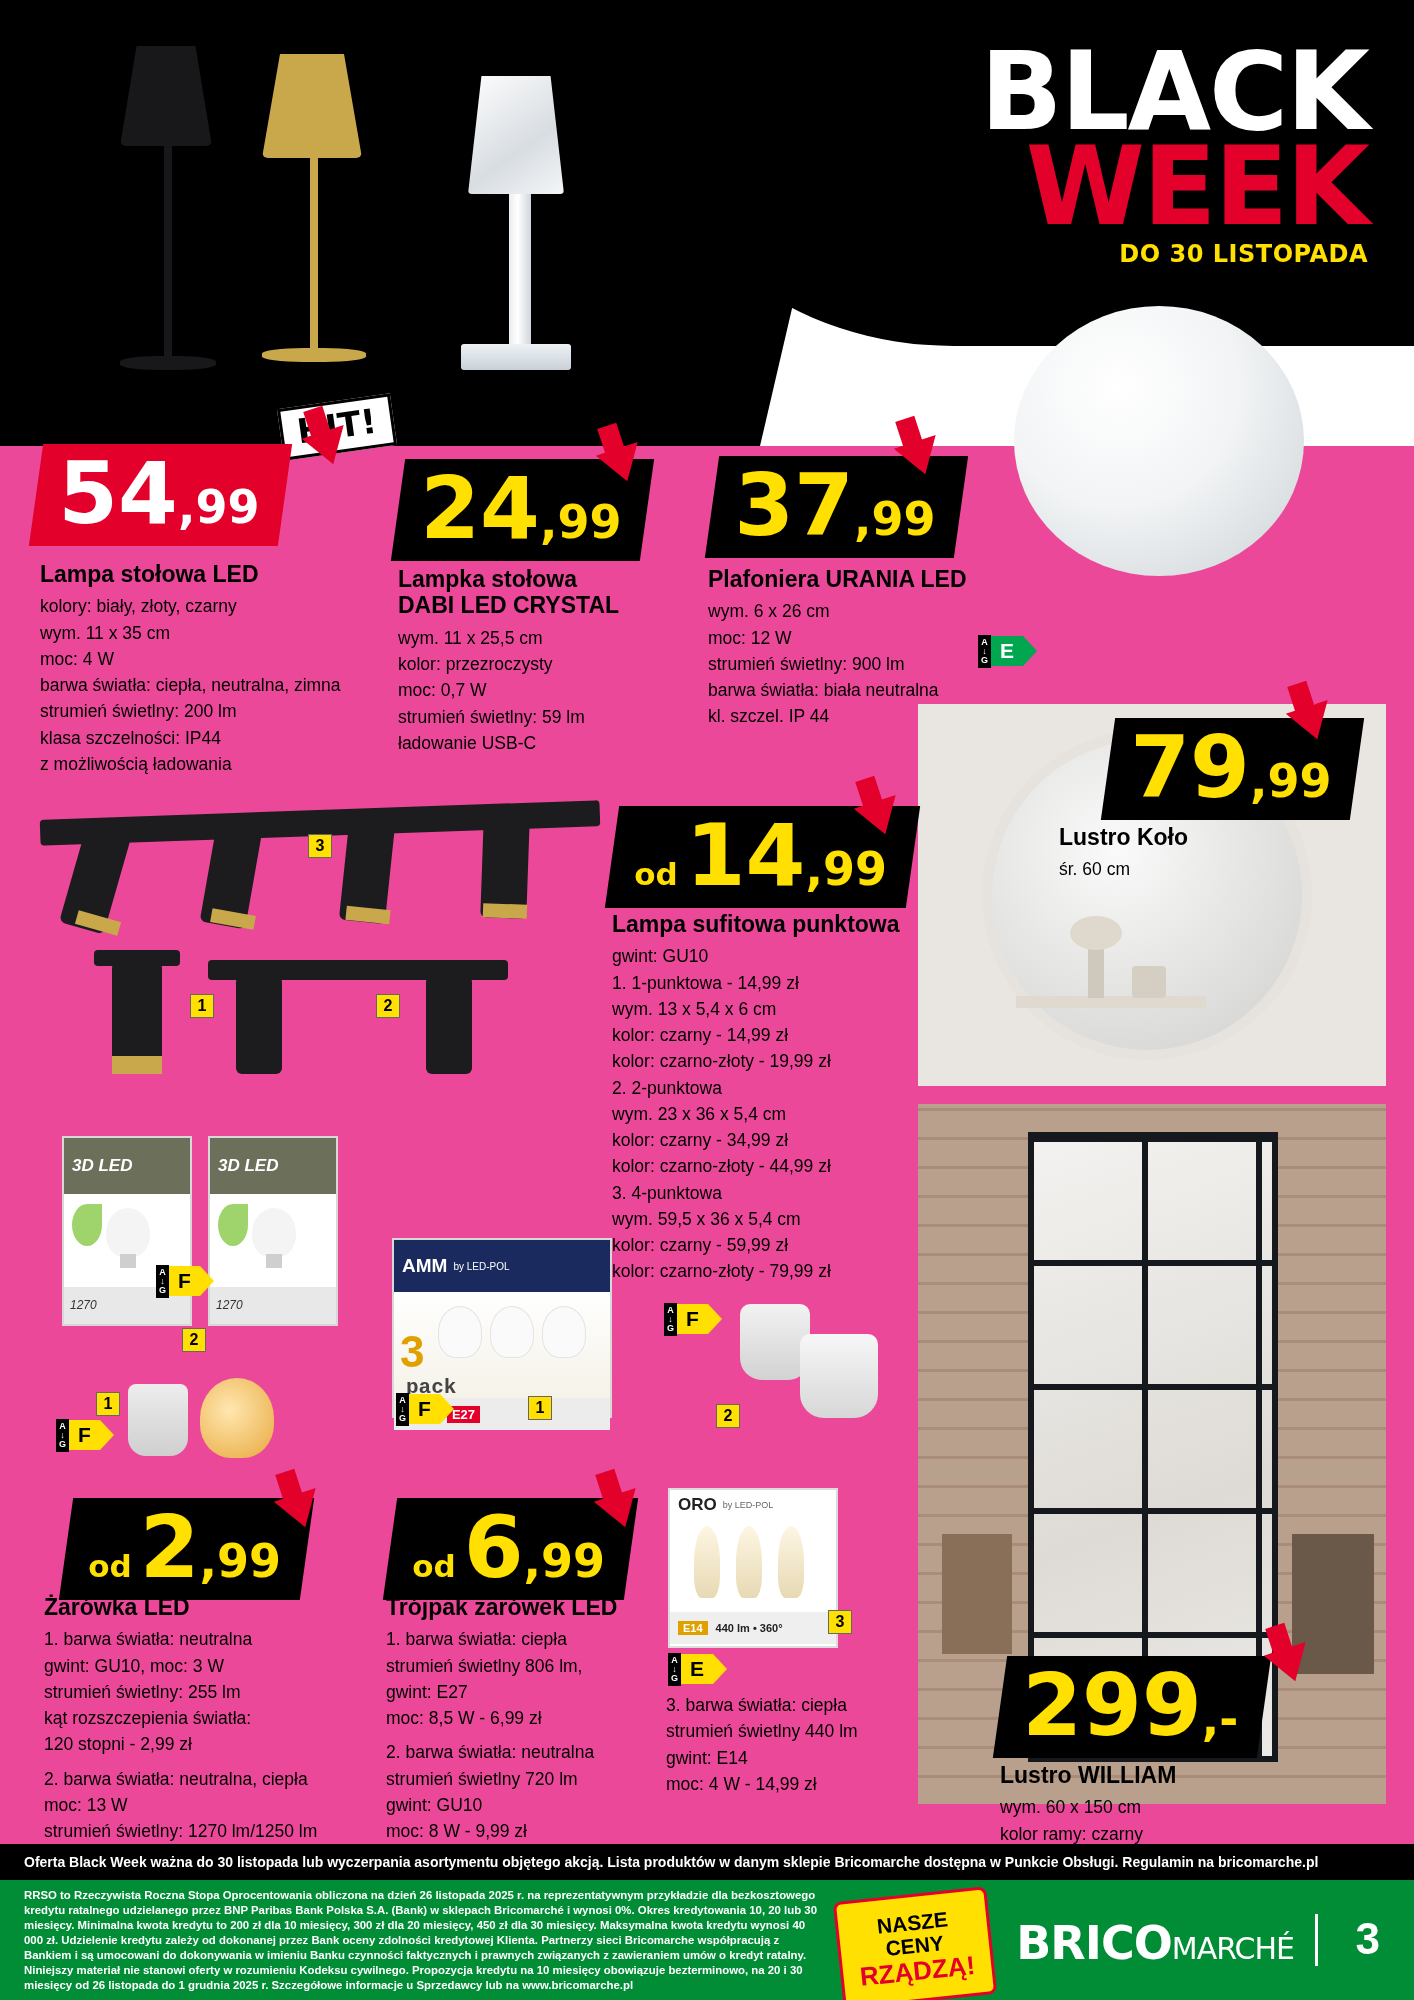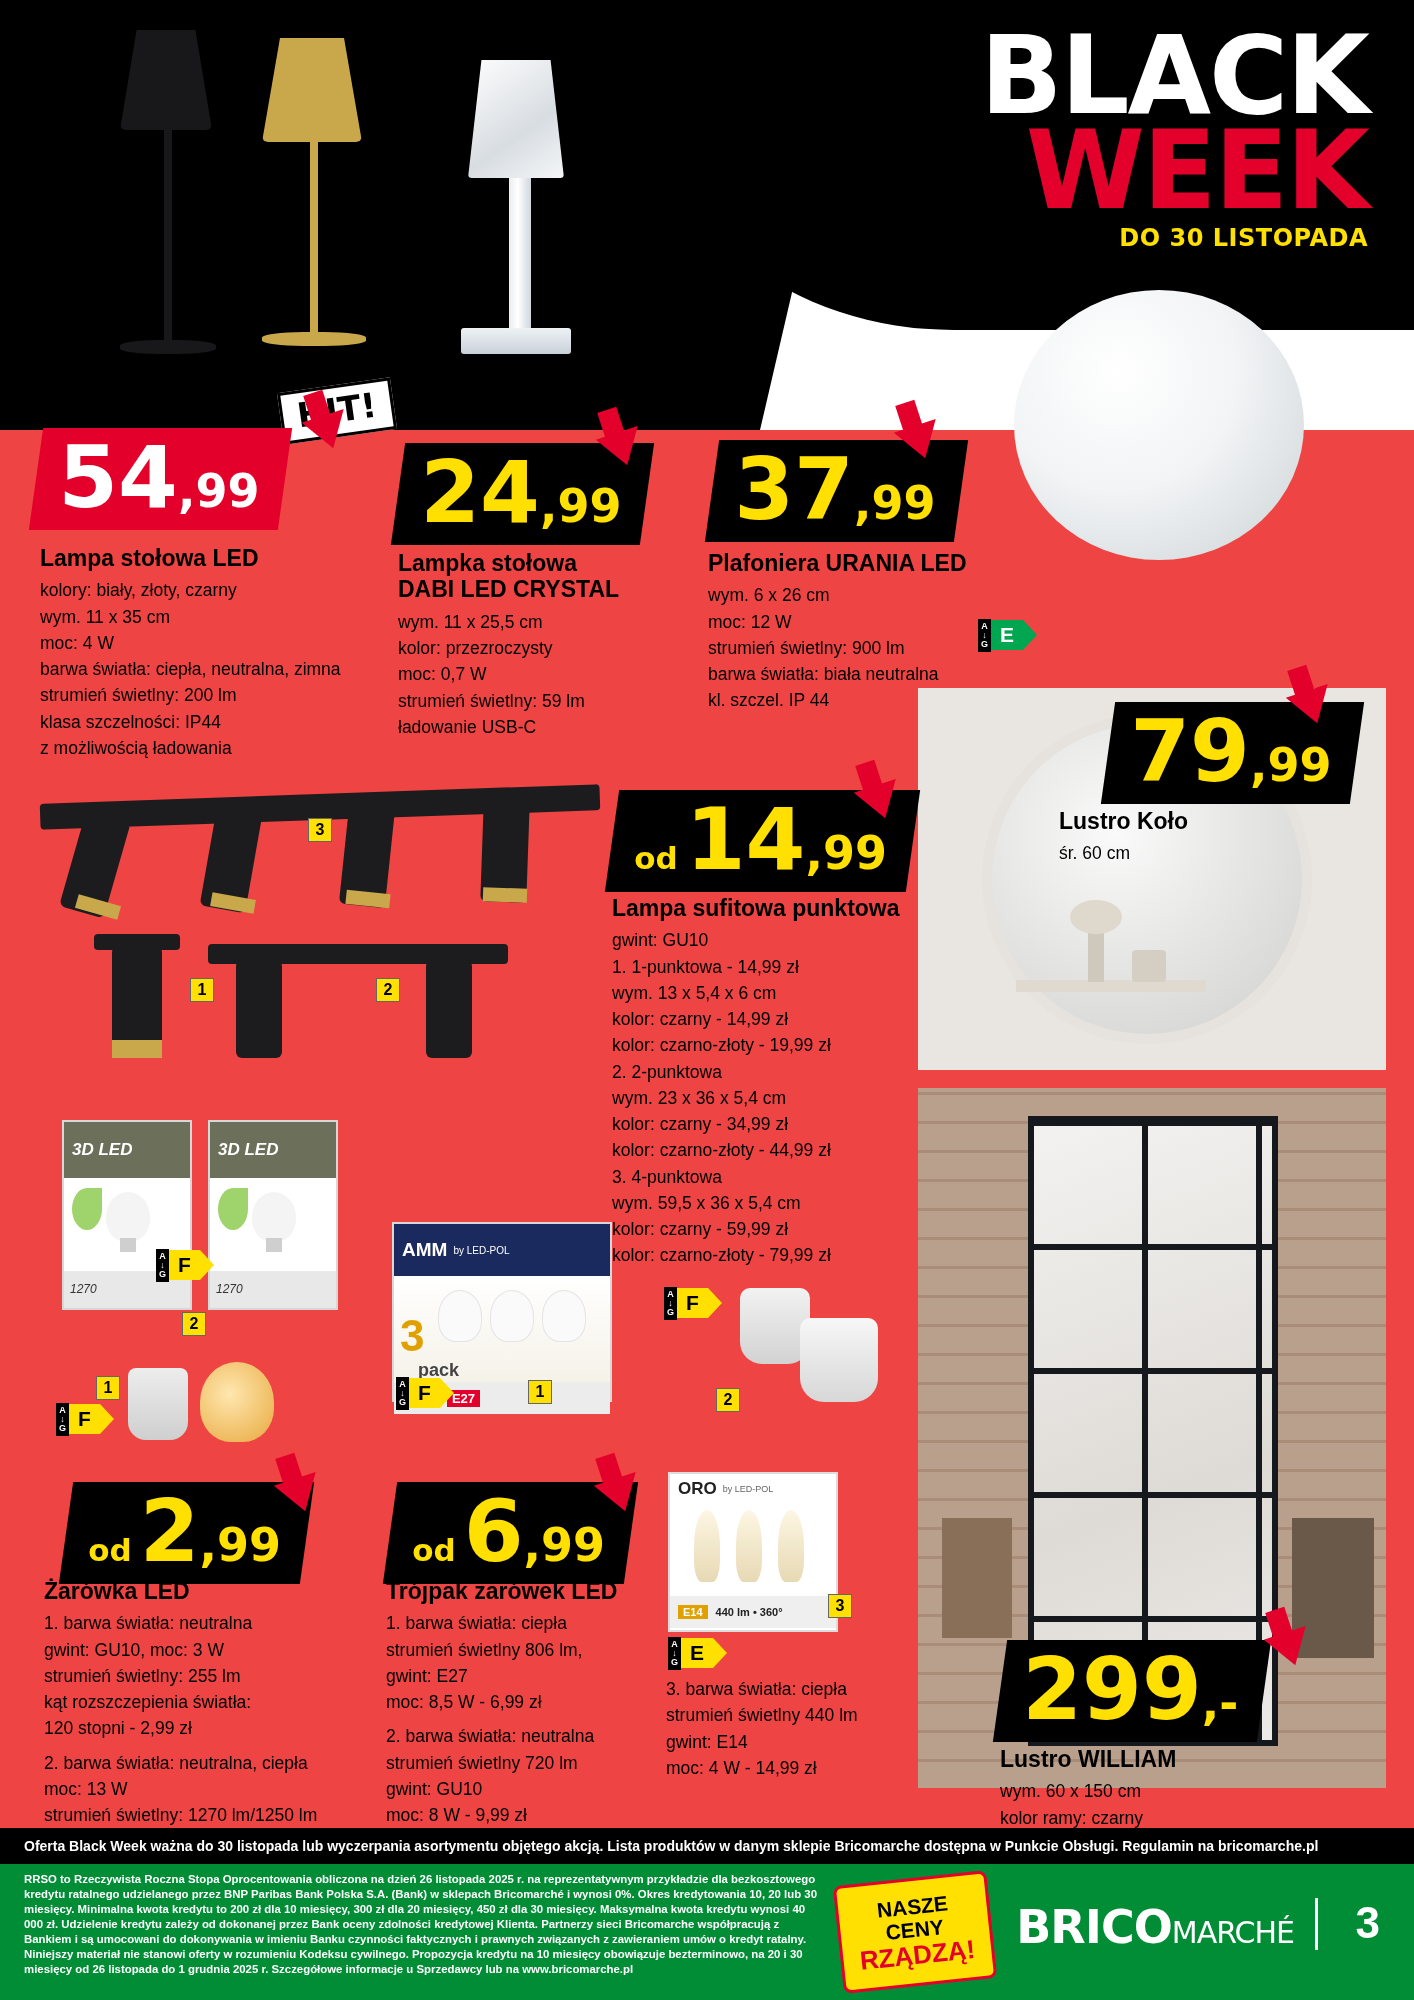--- a/index.html
+++ b/index.html
@@ -6,21 +6,22 @@
   html, body { margin:0; padding:0; }
   body {
     width:1414px; height:2000px;
     background:#000;
     font-family:"Liberation Sans", sans-serif;
     position:relative;
     overflow:hidden;
   }
   .page {
     position:absolute; inset:0;
-    background:#ef4444;
+    background:#ec4899;
+    margin-top:16px;
   }
   
   .hero {
     position:absolute; left:0; top:0; width:1414px; height:430px;
     background:#000;
   }
   .hero-white {
     position:absolute; left:0; top:0; width:1414px; height:430px;
     background:#fff;
     clip-path: polygon(0 0, 0 430px, 1414px 430px, 1414px 300px, 900px 300px, 820px 0);
@@ -427,21 +428,21 @@
   <div style="position:absolute;left:392px;top:1222px;width:220px;height:180px;background:#fff;border:2px solid #d8d8d8;">
     <div style="height:52px;background:#1b2a5e;color:#fff;font-weight:bold;font-size:19px;display:flex;align-items:center;padding-left:8px;gap:6px;">
       <span>AMM</span>
       <span style="font-size:10px;font-weight:normal;">by LED-POL</span>
     </div>
     <div style="position:relative;height:106px;background:linear-gradient(180deg,#fff,#f5f2e8);">
       <div style="position:absolute;left:44px;top:14px;width:44px;height:52px;background:#fafafa;border-radius:50% 50% 40% 40%;border:1px solid #e4e4e4;"></div>
       <div style="position:absolute;left:96px;top:14px;width:44px;height:52px;background:#fafafa;border-radius:50% 50% 40% 40%;border:1px solid #e4e4e4;"></div>
       <div style="position:absolute;left:148px;top:14px;width:44px;height:52px;background:#fafafa;border-radius:50% 50% 40% 40%;border:1px solid #e4e4e4;"></div>
       <div style="position:absolute;left:6px;top:40px;color:#e0a100;font-size:44px;font-weight:bold;line-height:0.9;">3</div>
-      <div style="position:absolute;left:24px;top:84px;color:#444;font-size:18px;font-weight:bold;">pack</div>
+      <div style="position:absolute;left:12px;top:84px;color:#444;font-size:21px;font-weight:bold;font-family:Liberation Mono, monospace;">pack</div>
     </div>
     <div style="height:32px;background:#ececec;display:flex;align-items:center;gap:8px;padding-left:8px;font-size:13px;font-weight:bold;color:#222;">
       <span>806lm</span>
       <span style="background:#e3002b;color:#fff;padding:1px 5px;">E27</span>
     </div>
   </div>
   <div class="energy" style="left:396px; top:1378px;">
     <div class="lbl">A<br>↓<br>G</div>
     <div class="grade">F</div>
   </div>

